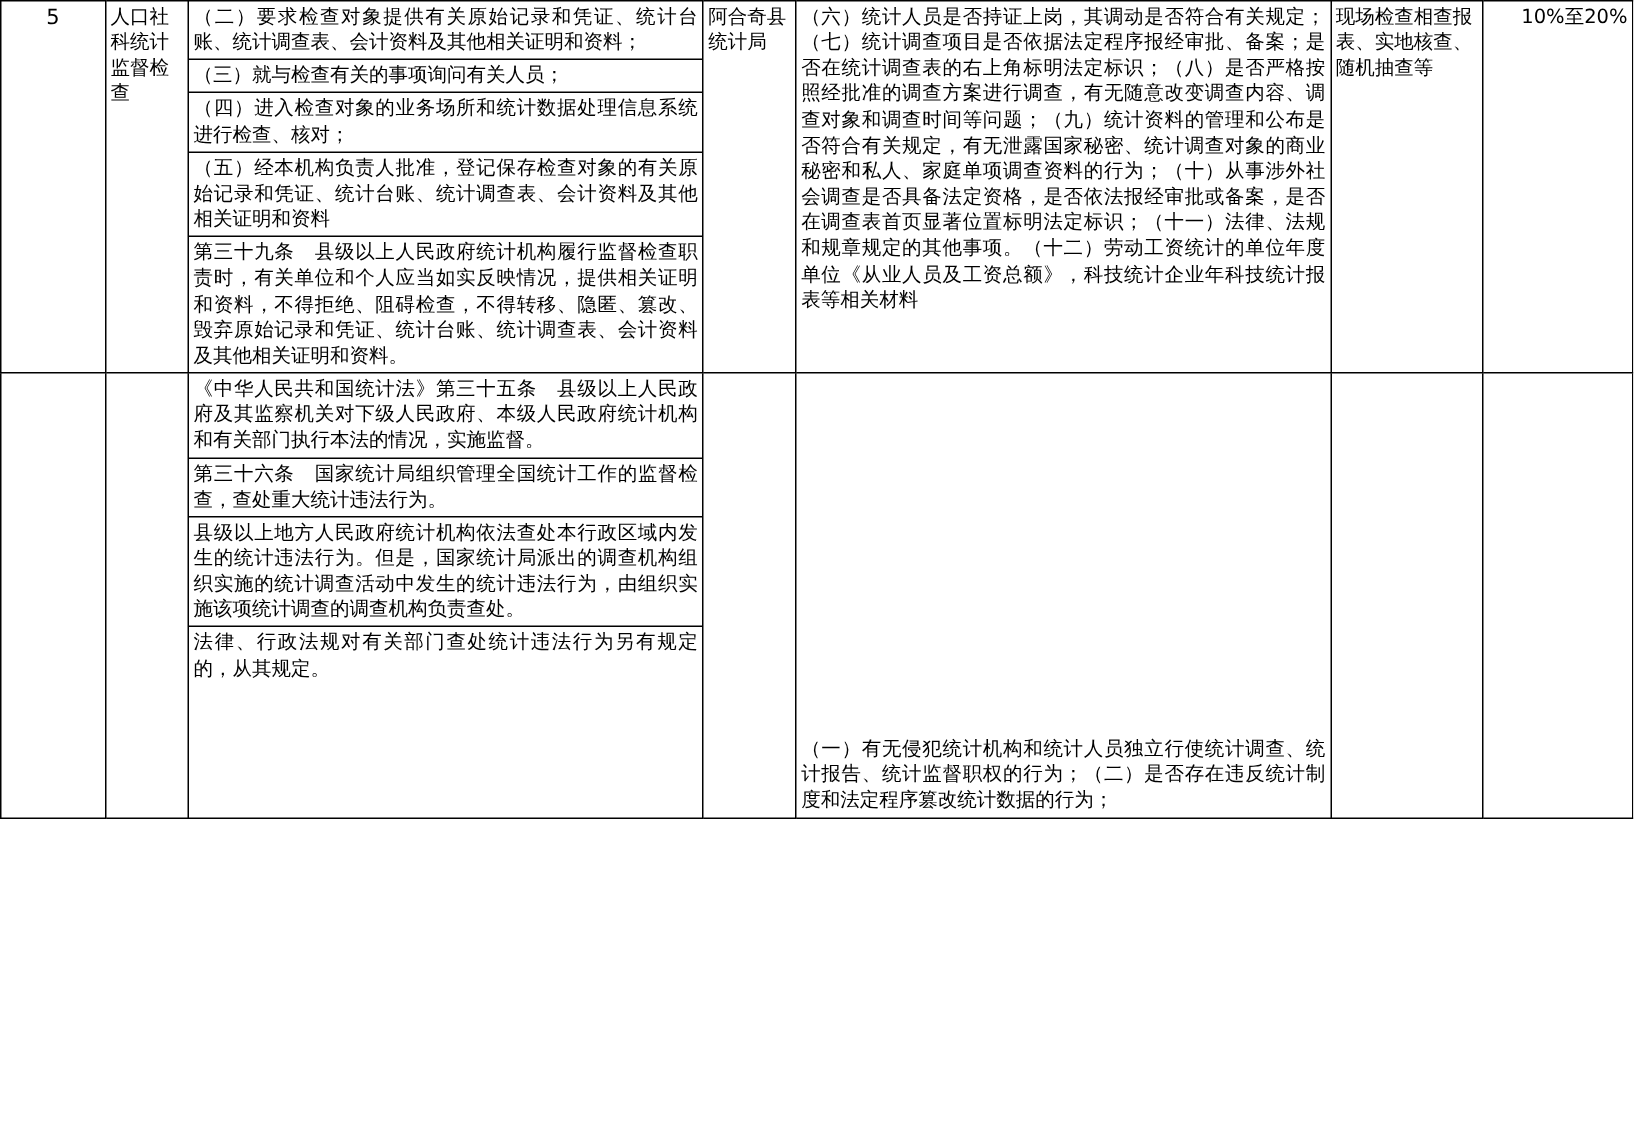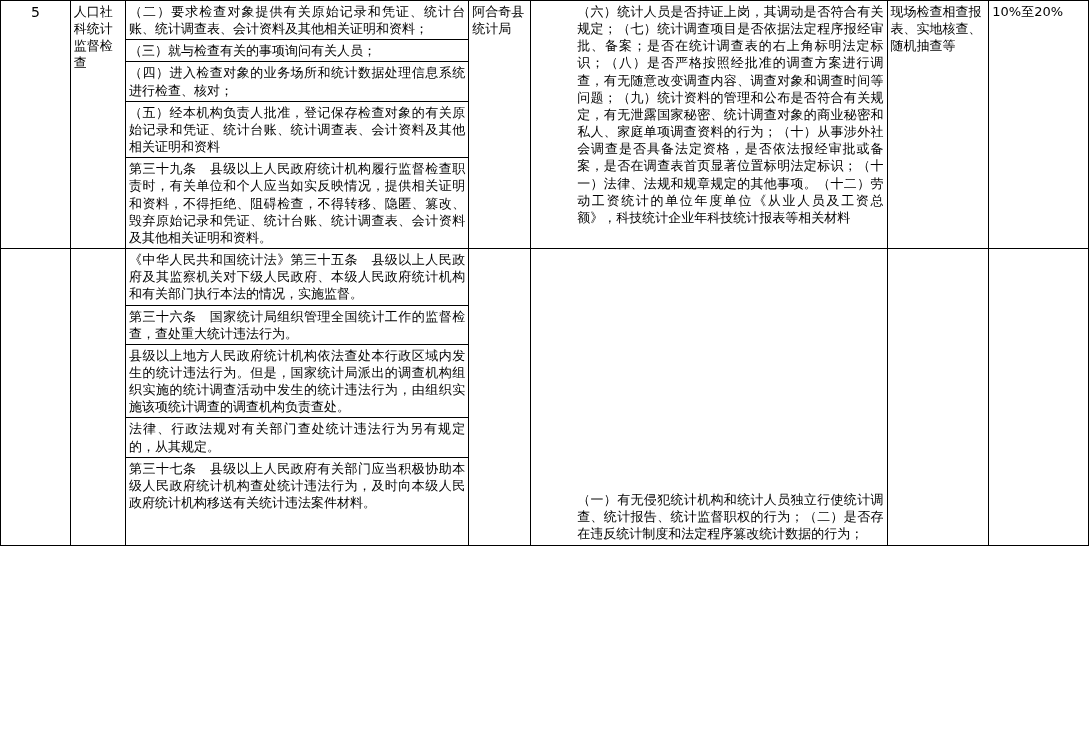--- a/index.html
+++ b/index.html
@@ -36,21 +36,20 @@
   td.vmid {
     vertical-align: middle;
   }
   .num {
     text-align: center;
     font-size: 14px;
   }
   .justify {
     text-align: justify;
     text-justify: inter-ideograph;
-    margin-left: 43px;
   }
   
   table.sub {
     border-collapse: collapse;
     table-layout: fixed;
     width: 100%;
   }
   table.sub td {
     border: 0;
     border-bottom: 1px solid #000000;
@@ -65,21 +64,21 @@
     margin-left: 28px;
   }
   .colw1 { width: 63px; }
   .colw2 { width: 50px; }
   .colw3 { width: 310px; }
   .colw4 { width: 56px; }
   .colw5 { width: 322px; }
   .colw6 { width: 92px; }
   .colw7 { width: 90px; }
   .nowrapc {
-    text-align: left;
+    text-align: right;
     white-space: nowrap;
   }
 </style>
 </head>
 <body>
 
 <div class="page">
   <table class="doc-table">
     <colgroup>
       <col class="colw1">
@@ -147,23 +146,20 @@
                 </tr>
               <tr>
                   <td>第三十六条　国家统计局组织管理全国统计工作的监督检查，查处重大统计违法行为。</td>
                 </tr>
               <tr>
                   <td>县级以上地方人民政府统计机构依法查处本行政区域内发生的统计违法行为。但是，国家统计局派出的调查机构组织实施的统计调查活动中发生的统计违法行为，由组织实施该项统计调查的调查机构负责查处。</td>
                 </tr>
               <tr>
                   <td>法律、行政法规对有关部门查处统计违法行为另有规定的，从其规定。</td>
                 </tr>
-              <tr>
-                  <td>第三十七条　县级以上人民政府有关部门应当积极协助本级人民政府统计机构查处统计违法行为，及时向本级人民政府统计机构移送有关统计违法案件材料。</td>
-                </tr>
             </tbody>
           </table>
         </td>
         <td class="vmid">
           <div class="cell-pad"></div>
         </td>
         <td>
           <div class="cell-pad justify" style="margin-top:240px">（一）有无侵犯统计机构和统计人员独立行使统计调查、统计报告、统计监督职权的行为；（二）是否存在违反统计制度和法定程序篡改统计数据的行为；</div>
         </td>
         <td class="vmid">

